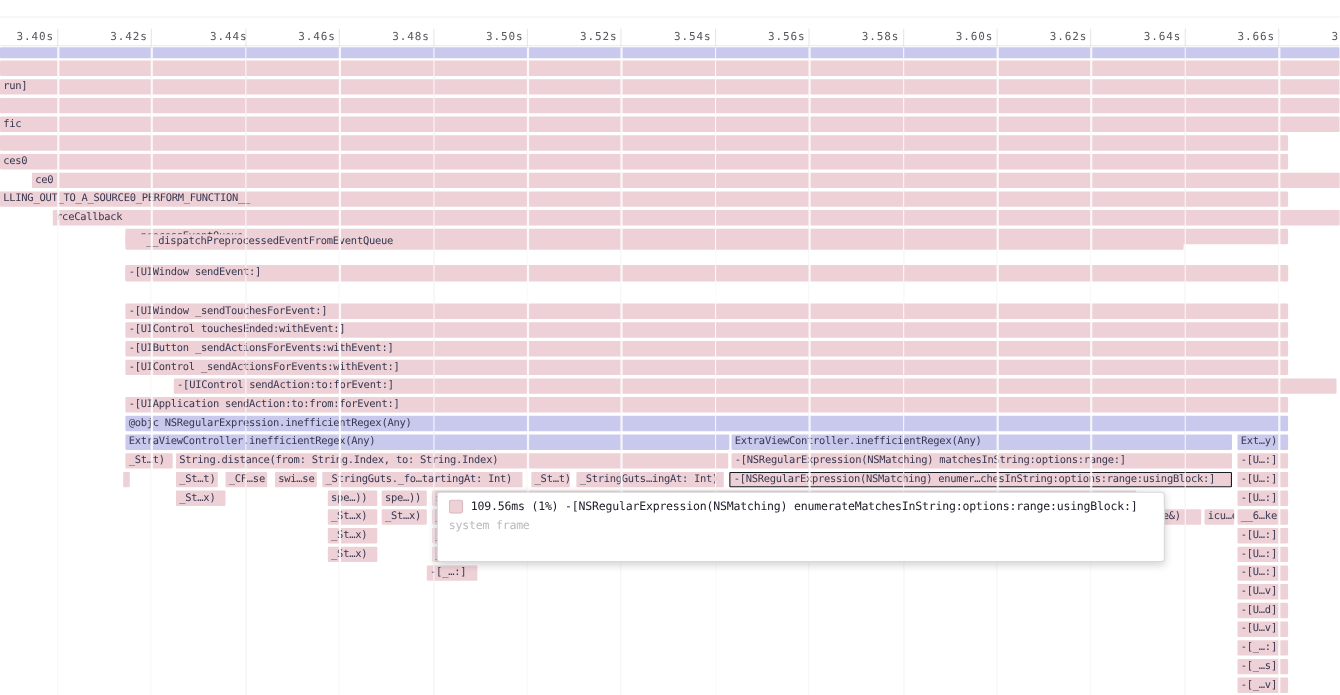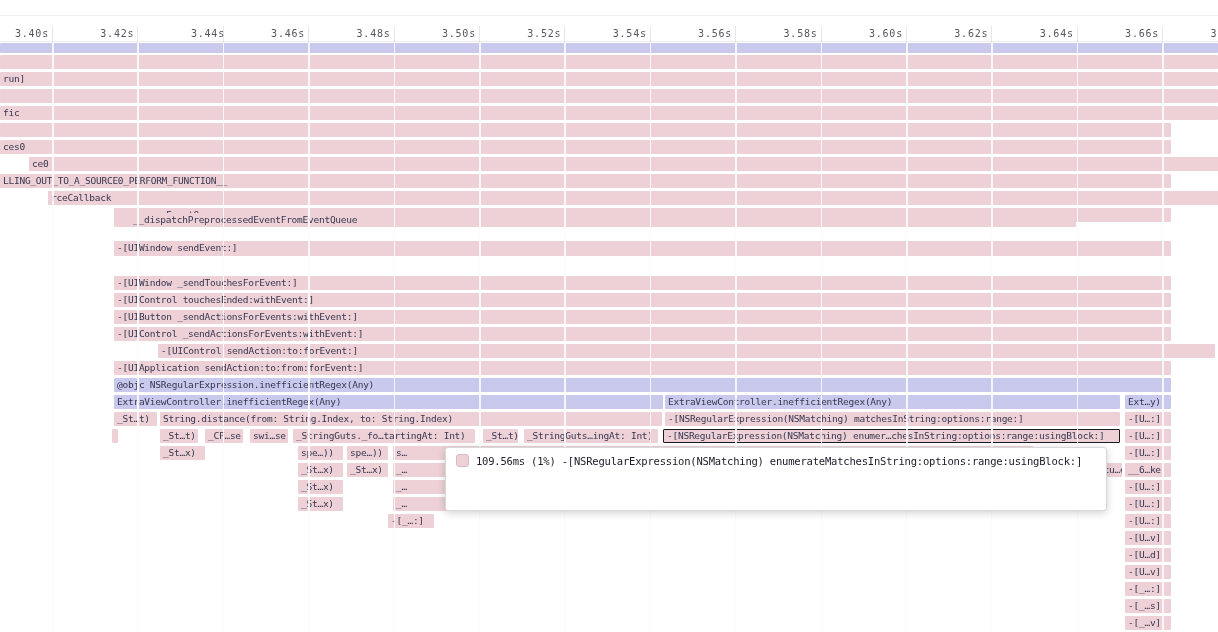--- a/index.html
+++ b/index.html
@@ -18,21 +18,21 @@
     position:absolute;height:14px;line-height:14px;box-sizing:border-box;
     font-size:9.5px;letter-spacing:-0.25px;color:#373750;
     overflow:hidden;white-space:pre;padding-left:3px;border-radius:1px;z-index:1;
   }
   .bar.s{background:#edd1d6;}
   .bar.u{background:#c9c9ee;}
   .bar.sel{border:1.5px solid #1b1b24;line-height:11px;z-index:2;}
   #tooltip{
     position:absolute;left:397px;top:447px;width:662px;height:64px;box-sizing:border-box;
     background:#ffffff;border:1px solid #d8d8da;border-radius:3px;
-    box-shadow:0 2px 8px rgba(0,0,0,0.18);z-index:10;padding:6px 10px;margin-left:48px;
+    box-shadow:0 2px 8px rgba(0,0,0,0.18);z-index:10;padding:6px 10px;
   }
   .tt-line1{display:flex;align-items:center;font-size:10.5px;letter-spacing:-0.2px;color:#20202c;white-space:pre;overflow:hidden;}
   .tt-swatch{width:11px;height:11px;border-radius:3px;background:#edd1d6;border:1px solid #d9bac2;margin-right:7px;flex:none;}
   .tt-kind{margin-top:5px;font-size:10.5px;letter-spacing:-0.2px;color:#b9b9bf;white-space:pre;}
   .tt-range{margin-top:5px;font-size:10.5px;letter-spacing:-0.2px;color:#8e8e9c;white-space:pre;}
 </style>
 </head>
 <body>
 
 <div id="stage">
@@ -146,14 +146,15 @@
       <div class="glw" style="left: 735.2px;"></div>
       <div class="glw" style="left: 820.6px;"></div>
       <div class="glw" style="left: 906px;"></div>
       <div class="glw" style="left: 991.4px;"></div>
       <div class="glw" style="left: 1076.8px;"></div>
       <div class="glw" style="left: 1162.2px;"></div>
     </div>
 
   <div id="tooltip">
     <div class="tt-line1"><span class="tt-swatch"></span><span>109.56ms</span><span> </span><span>(1%)</span><span> </span><span>-[NSRegularExpression(NSMatching) enumerateMatchesInString:options:range:usingBlock:]</span></div>
+    <div class="tt-kind">system frame</div>
   </div>
 </div>
 
 </body></html>

